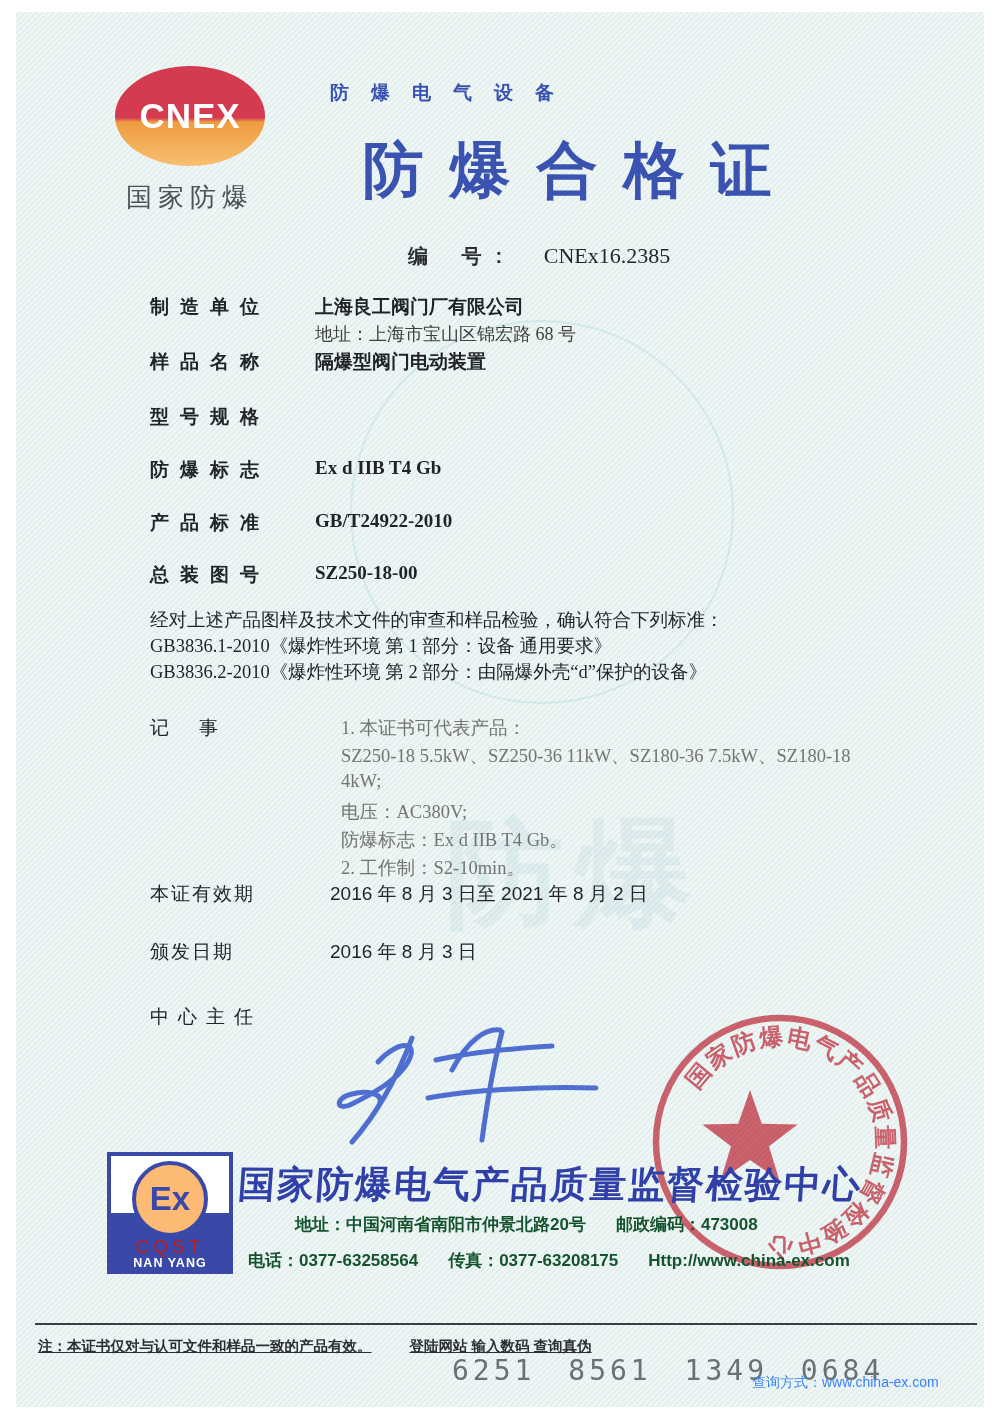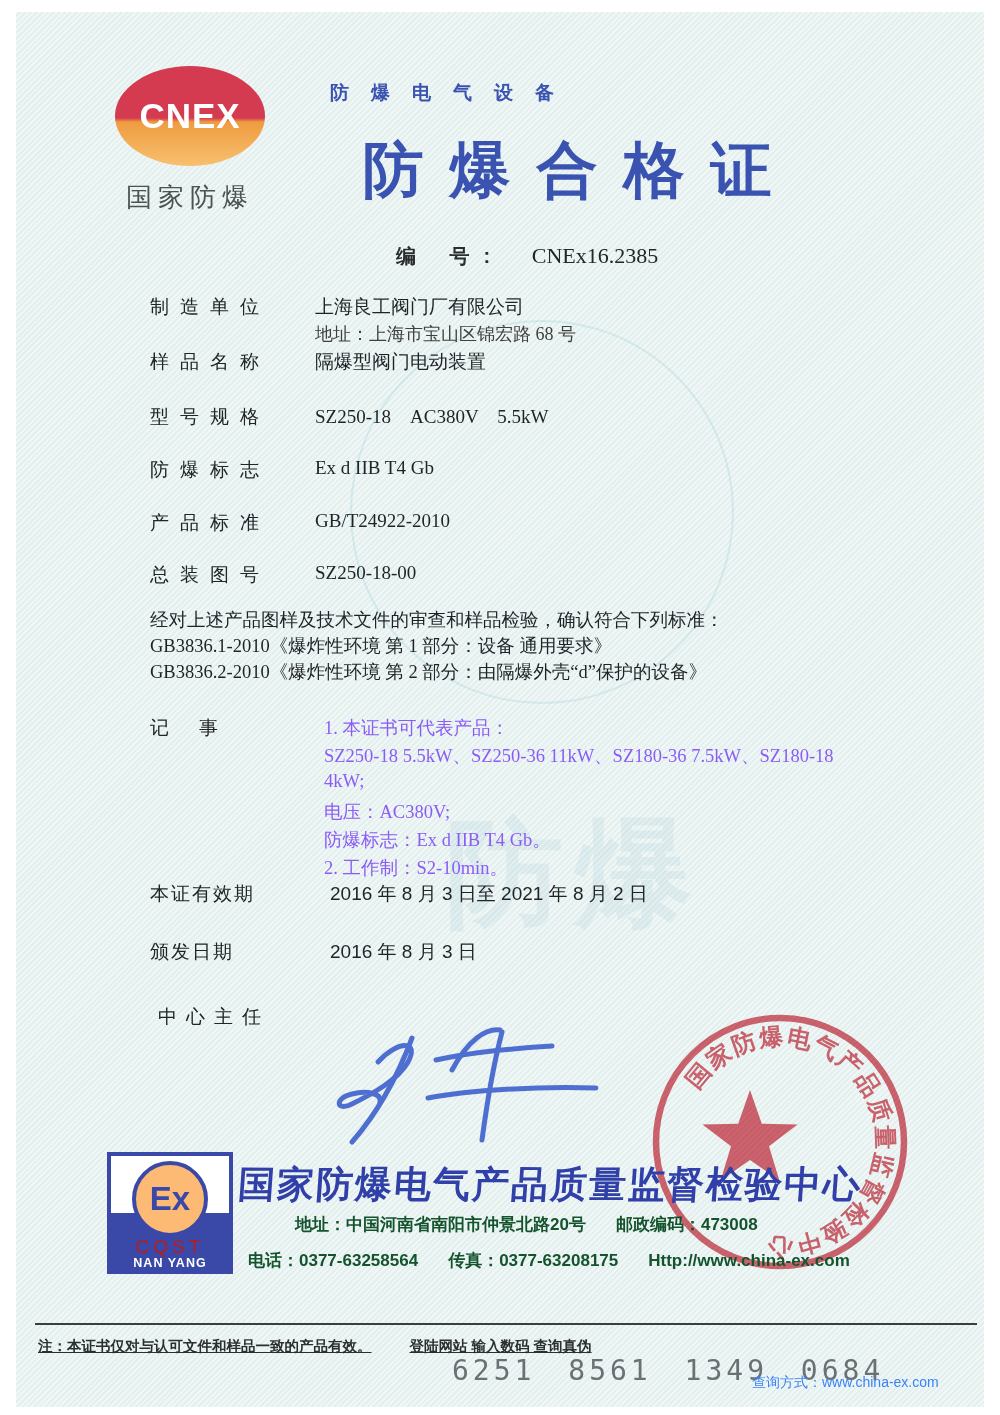--- a/index.html
+++ b/index.html
@@ -23,33 +23,33 @@
     left:115px;top:66px;width:150px;height:100px;border-radius:50%;
     background:linear-gradient(180deg,#d43b51 0%,#d43b51 52%,#ef9c40 56%,#f7c070 100%);
     display:flex;align-items:center;justify-content:center;
   }
   .cnex-text{color:#ffffff;font-weight:bold;font-size:35px;letter-spacing:1px;}
   .cnex-caption{left:115px;top:180px;width:150px;text-align:center;font-size:26px;letter-spacing:6px;color:#4e5254;}
   .head-category{left:330px;top:80px;width:500px;text-align:left;
     font-size:19px;font-weight:bold;letter-spacing:22px;color:#3a52b0;}
   .head-title{left:300px;top:130px;width:560px;text-align:center;
     font-size:61px;font-weight:bold;letter-spacing:26px;color:#3a52b0;}
-  .certno{top:243px;left:396px;font-size:20px;}
+  .certno{top:243px;left:408px;font-size:20px;}
   .certno .lbl{font-weight:bold;letter-spacing:14px;color:#2a2d30;}
   .certno .val{font-family:"Liberation Serif","DejaVu Serif",serif;font-size:22px;margin-left:22px;color:#23262a;}
   
-  .frow{left:150px;width:760px;display:flex;font-size:19px;}
+  .frow{left:150px;width:760px;display:flex;font-size:19px;font-weight:bold;}
   .flabel{width:165px;letter-spacing:11px;color:#222528;flex:none;}
   .fvalue{font-family:"Liberation Serif","DejaVu Serif",serif;color:#1f2226;}
   .fsub{left:315px;font-size:18px;font-family:"Liberation Serif","DejaVu Serif",serif;color:#404040;}
   .para{left:150px;width:740px;font-size:18.5px;font-family:"Liberation Serif","DejaVu Serif",serif;color:#1f2226;}
   .remarks-label{left:150px;font-size:19px;letter-spacing:30px;color:#222528;}
-  .remark-line{left:324px;width:600px;font-size:18.5px;font-family:"Liberation Serif","DejaVu Serif",serif;color:#8b5cf6;}
+  .remark-line{left:341px;width:600px;font-size:18.5px;font-family:"Liberation Serif","DejaVu Serif",serif;color:#737373;}
   .plain-label{left:150px;font-size:19px;color:#222528;letter-spacing:2px;}
-  .director{letter-spacing:9px;margin-left:8px;}
+  .director{letter-spacing:9px;}
   .dvalue{left:330px;font-size:19px;color:#1f2226;}
   
   .wm-circle{left:350px;top:320px;width:380px;height:380px;border-radius:50%;
     border:2px solid rgba(150,205,215,.28);}
   .wm-text{left:445px;top:795px;font-size:118px;font-weight:bold;letter-spacing:12px;
     color:rgba(128,178,204,.13);}
   
   .seal-svg{left:632px;top:1002px;mix-blend-mode:multiply;}
   .sig-svg{left:330px;top:1015px;}
   
@@ -100,21 +100,20 @@
   <div class="flabel">制造单位</div>
   <div class="fvalue">上海良工阀门厂有限公司</div>
 </div>
 <div class="abs fsub" style="top:322px">地址：上海市宝山区锦宏路 68 号</div>
 <div class="abs frow" style="top:349px">
   <div class="flabel">样品名称</div>
   <div class="fvalue">隔爆型阀门电动装置</div>
 </div>
 <div class="abs frow" style="top:404px">
   <div class="flabel">型号规格</div>
-  <div class="fvalue">SZ250-18　AC380V　5.5kW</div>
 </div>
 <div class="abs frow" style="top:457px">
   <div class="flabel">防爆标志</div>
   <div class="fvalue">Ex d IIB T4 Gb</div>
 </div>
 <div class="abs frow" style="top:510px">
   <div class="flabel">产品标准</div>
   <div class="fvalue">GB/T24922-2010</div>
 </div>
 <div class="abs frow" style="top:562px">

